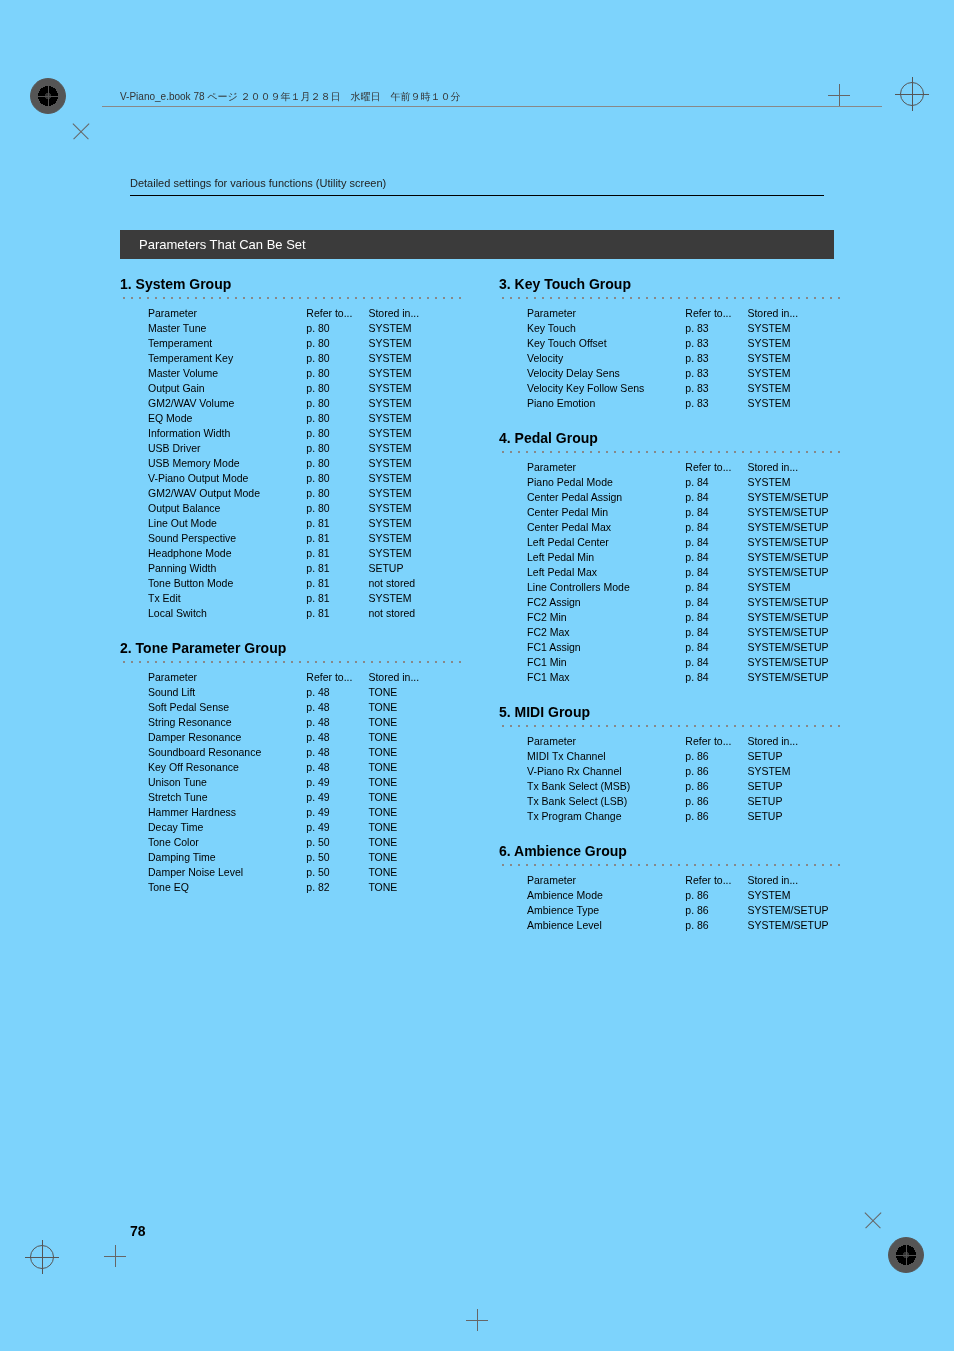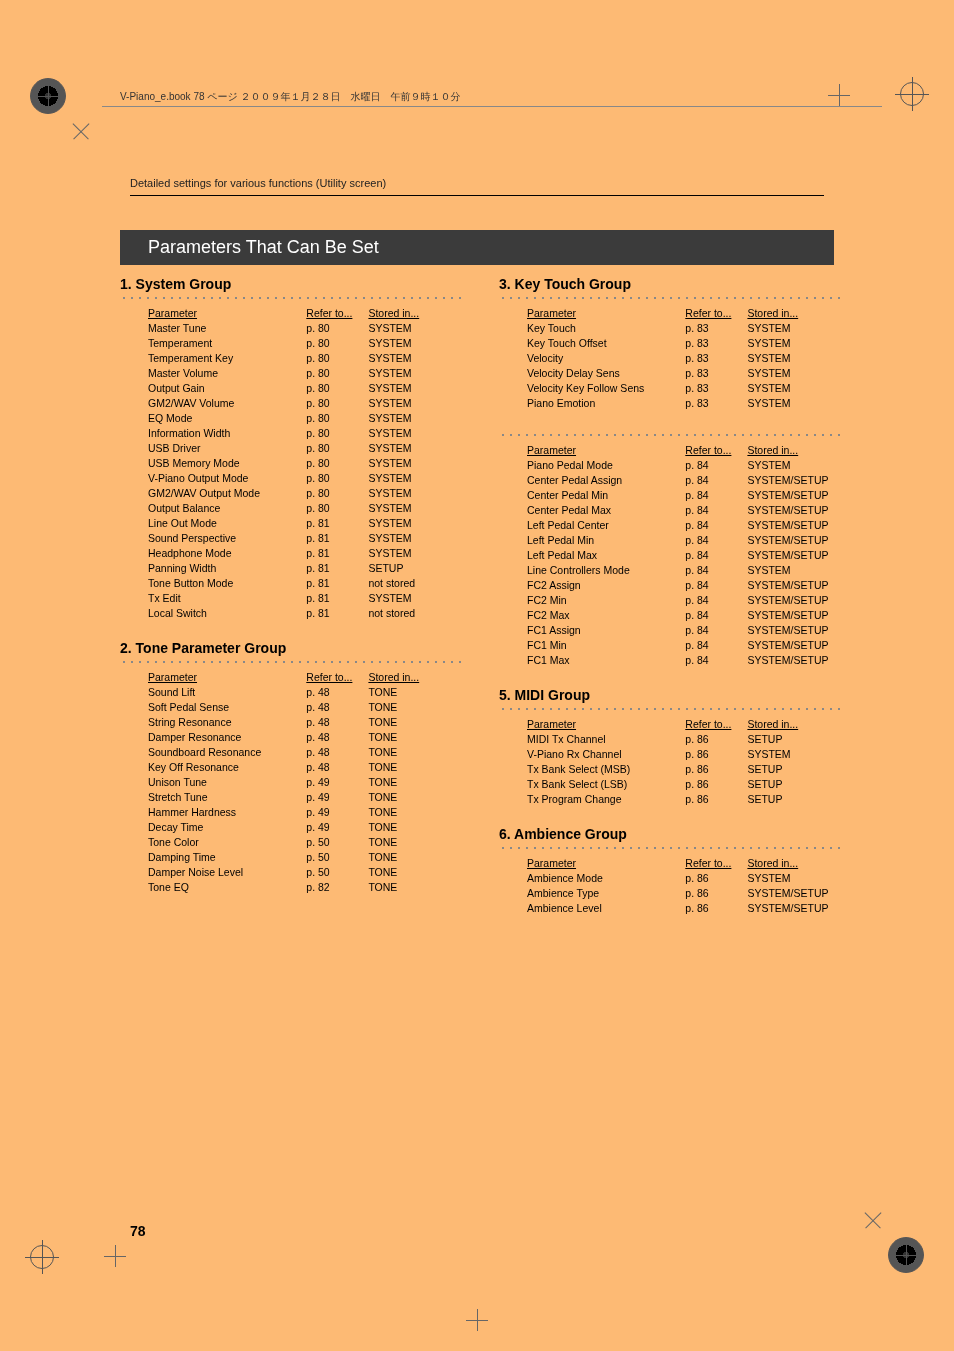--- a/index.html
+++ b/index.html
@@ -15,21 +15,21 @@
     background: #fff;
     color: var(--ink);
     font-family: Arial, Helvetica, sans-serif;
     font-size: 12px;
   }
   .page {
     position: relative;
     width: var(--page-w);
     height: var(--page-h);
     margin: 0 auto;
-    background: #fdba74;
+    background: #7dd3fc;
     overflow: hidden;
   }
 
   
   .reg {
     position: absolute;
     width: 34px;
     height: 34px;
     border: 1px solid #555;
     border-radius: 50%;
@@ -105,23 +105,23 @@
   }
 
   
   .bar-heading {
     position: absolute;
     top: 230px;
     left: 120px;
     right: 120px;
     background: #3b3b3b;
     color: #fff;
-    font-size: 18px;
+    font-size: 13px;
     font-weight: 500;
-    padding: 7px 28px;
+    padding: 7px 19px;
   }
 
   
   .cols {
     position: absolute;
     top: 276px;
     left: 120px;
     right: 110px;
     display: flex;
     gap: 34px;
@@ -156,21 +156,20 @@
     table-layout: fixed;
     font-size: 10.5px;
   }
   table.param th, table.param td {
     text-align: left;
     padding: 1.5px 0;
     vertical-align: top;
   }
   table.param th {
     font-weight: 400;
-    text-decoration: underline;
     margin-top: 23px;
   }
   table.param td:first-child, table.param th:first-child {
     padding-left: 28px;
   }
   table.param col.c1 { width: 54%; }
   table.param col.c2 { width: 18%; }
   table.param col.c3 { width: 28%; }
 
   
@@ -472,20 +471,21 @@
               </tr>
               <tr>
                 <td>Piano Emotion</td>
                 <td>p. 83</td>
                 <td>SYSTEM</td>
               </tr>
             </tbody>
           </table>
         </div>
         <div class="group">
+          <div class="group-title">4. Pedal Group</div>
           <div class="dots"></div>
           <table class="param">
             <colgroup>
               <col class="c1">
               <col class="c2">
               <col class="c3">
             </colgroup>
             <thead>
               <tr>
                 <th>Parameter</th>

